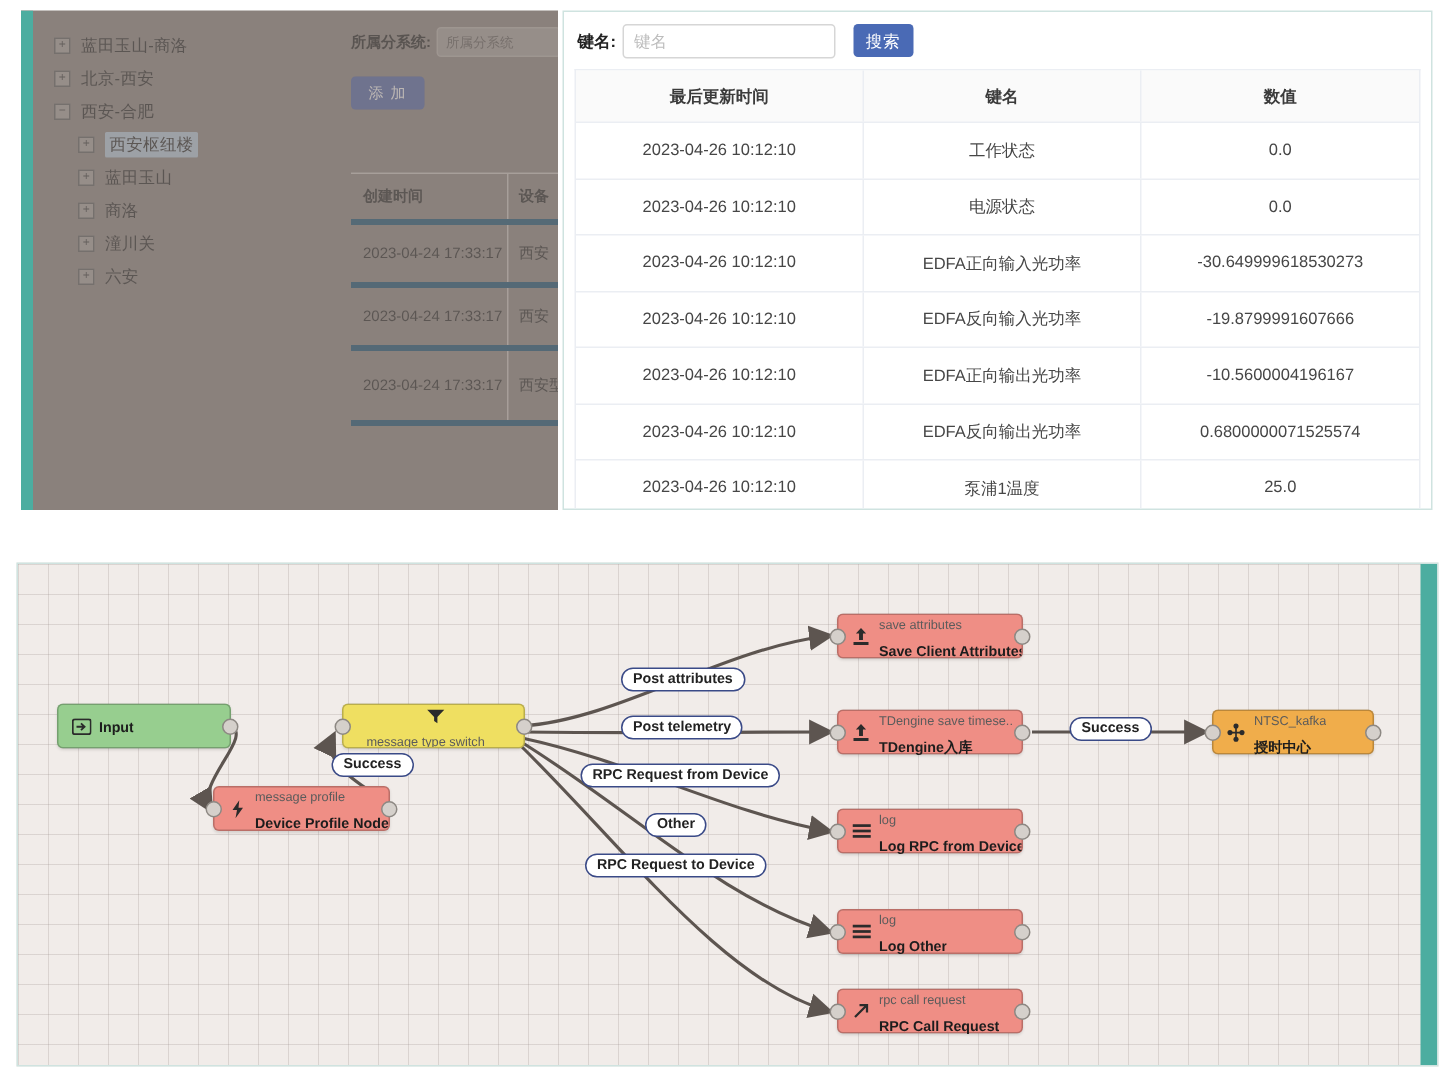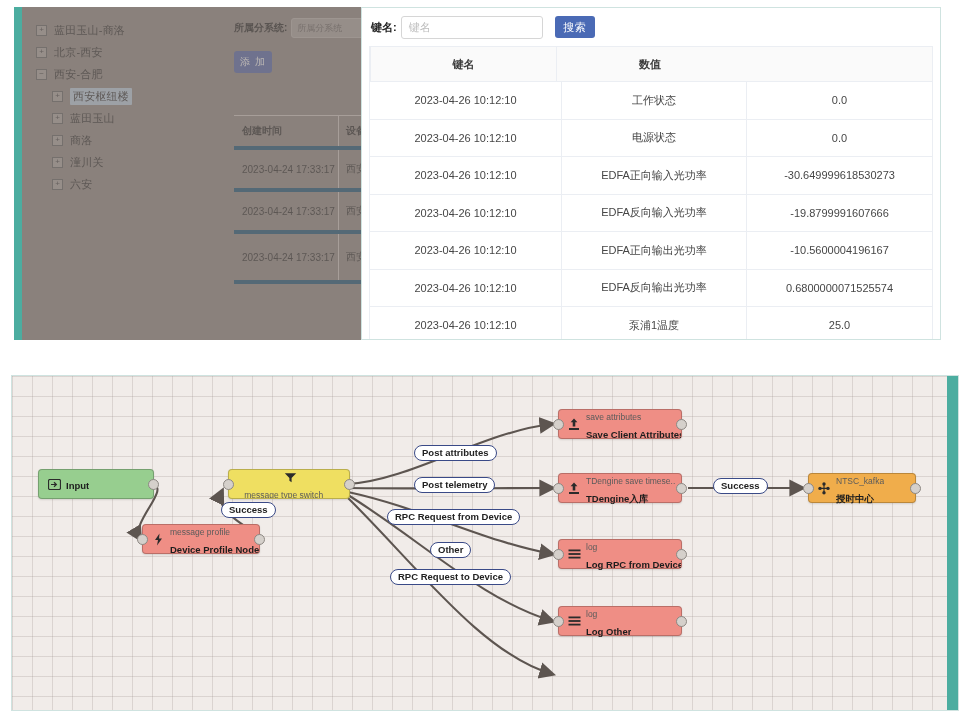--- a/index.html
+++ b/index.html
@@ -105,21 +105,21 @@
     display: flex;
     align-items: center;
     justify-content: flex-end;
     padding: 0 5px;
     flex: 1;
     min-width: 0;
   }
   .form-input.left-al { justify-content: flex-start; }
   #add-button {
     margin-top: 10px;
-    width: 38px; height: 22px;
+    width: 49px; height: 22px;
     background: #4a5fa8;
     color: #fff;
     font-size: 10px;
     display: flex;
     align-items: center;
     justify-content: center;
     border-radius: 3px;
     letter-spacing: 1px;
   }
   
@@ -145,21 +145,21 @@
     box-sizing: border-box;
     height: 100%;
     display: flex; align-items: center;
     overflow: hidden;
   }
   #base-table .btr.tall { height: 46px; }
 
   
   #modal {
     position: absolute;
-    left: 361px; top: 7px;
+    left: 375px; top: 7px;
     width: 580px; height: 333px;
     background: #ffffff;
     border: 1px solid #cfe3e0;
     box-sizing: border-box;
     overflow: hidden;
   }
   #modal-search {
     display: flex;
     align-items: center;
     height: 38px;
@@ -393,20 +393,21 @@
 
     <div id="modal">
       <div id="modal-search">
         <span class="s-label">键名:</span>
         <span id="search-input" placeholder="键名">键名</span>
         <span id="search-button">搜索</span>
       </div>
 
       <div id="kv-table">
         <div class="row header">
+          <div class="cell c0">最后更新时间</div>
           <div class="cell c1">键名</div>
           <div class="cell c2">数值</div>
         </div>
         <div class="row">
           <div class="cell c0">2023-04-26 10:12:10</div>
           <div class="cell c1">工作状态</div>
           <div class="cell c2">0.0</div>
         </div>
         <div class="row">
           <div class="cell c0">2023-04-26 10:12:10</div>
@@ -568,20 +569,33 @@
           </svg>
       </span>
       <span class="n-text">
         <span class="n-type">log</span><br>
         <span class="n-name">Log Other</span>
       </span>
       <span class="port in"></span>
       <span class="port out"></span>
     </div>
 
+    <div class="node red" style="left:546px; top:283px; width:124px; height:30px;">
+      <span class="n-icon">
+        <svg width="12" height="12" viewBox="0 0 12 12">
+            <path d="M2 10L10 2M5 2h5v5" fill="none" stroke="#2b2b2b" stroke-width="1.5"></path>
+          </svg>
+      </span>
+      <span class="n-text">
+        <span class="n-type">rpc call request</span><br>
+        <span class="n-name">RPC Call Request</span>
+      </span>
+      <span class="port in"></span>
+      <span class="port out"></span>
+    </div>
 
     <div class="node orange" style="left:796px; top:97px; width:108px; height:30px;">
       <span class="n-icon">
         <svg width="12" height="13" viewBox="0 0 12 13">
             <circle cx="6" cy="2" r="1.7" fill="#2b2b2b"></circle>
             <circle cx="6" cy="10.8" r="1.7" fill="#2b2b2b"></circle>
             <circle cx="2" cy="6.4" r="1.7" fill="#2b2b2b"></circle>
             <circle cx="10" cy="6.4" r="1.7" fill="#2b2b2b"></circle>
             <path d="M6 2.5v8M2.4 6.4h7.2" stroke="#2b2b2b" stroke-width="1.1"></path>
           </svg>

